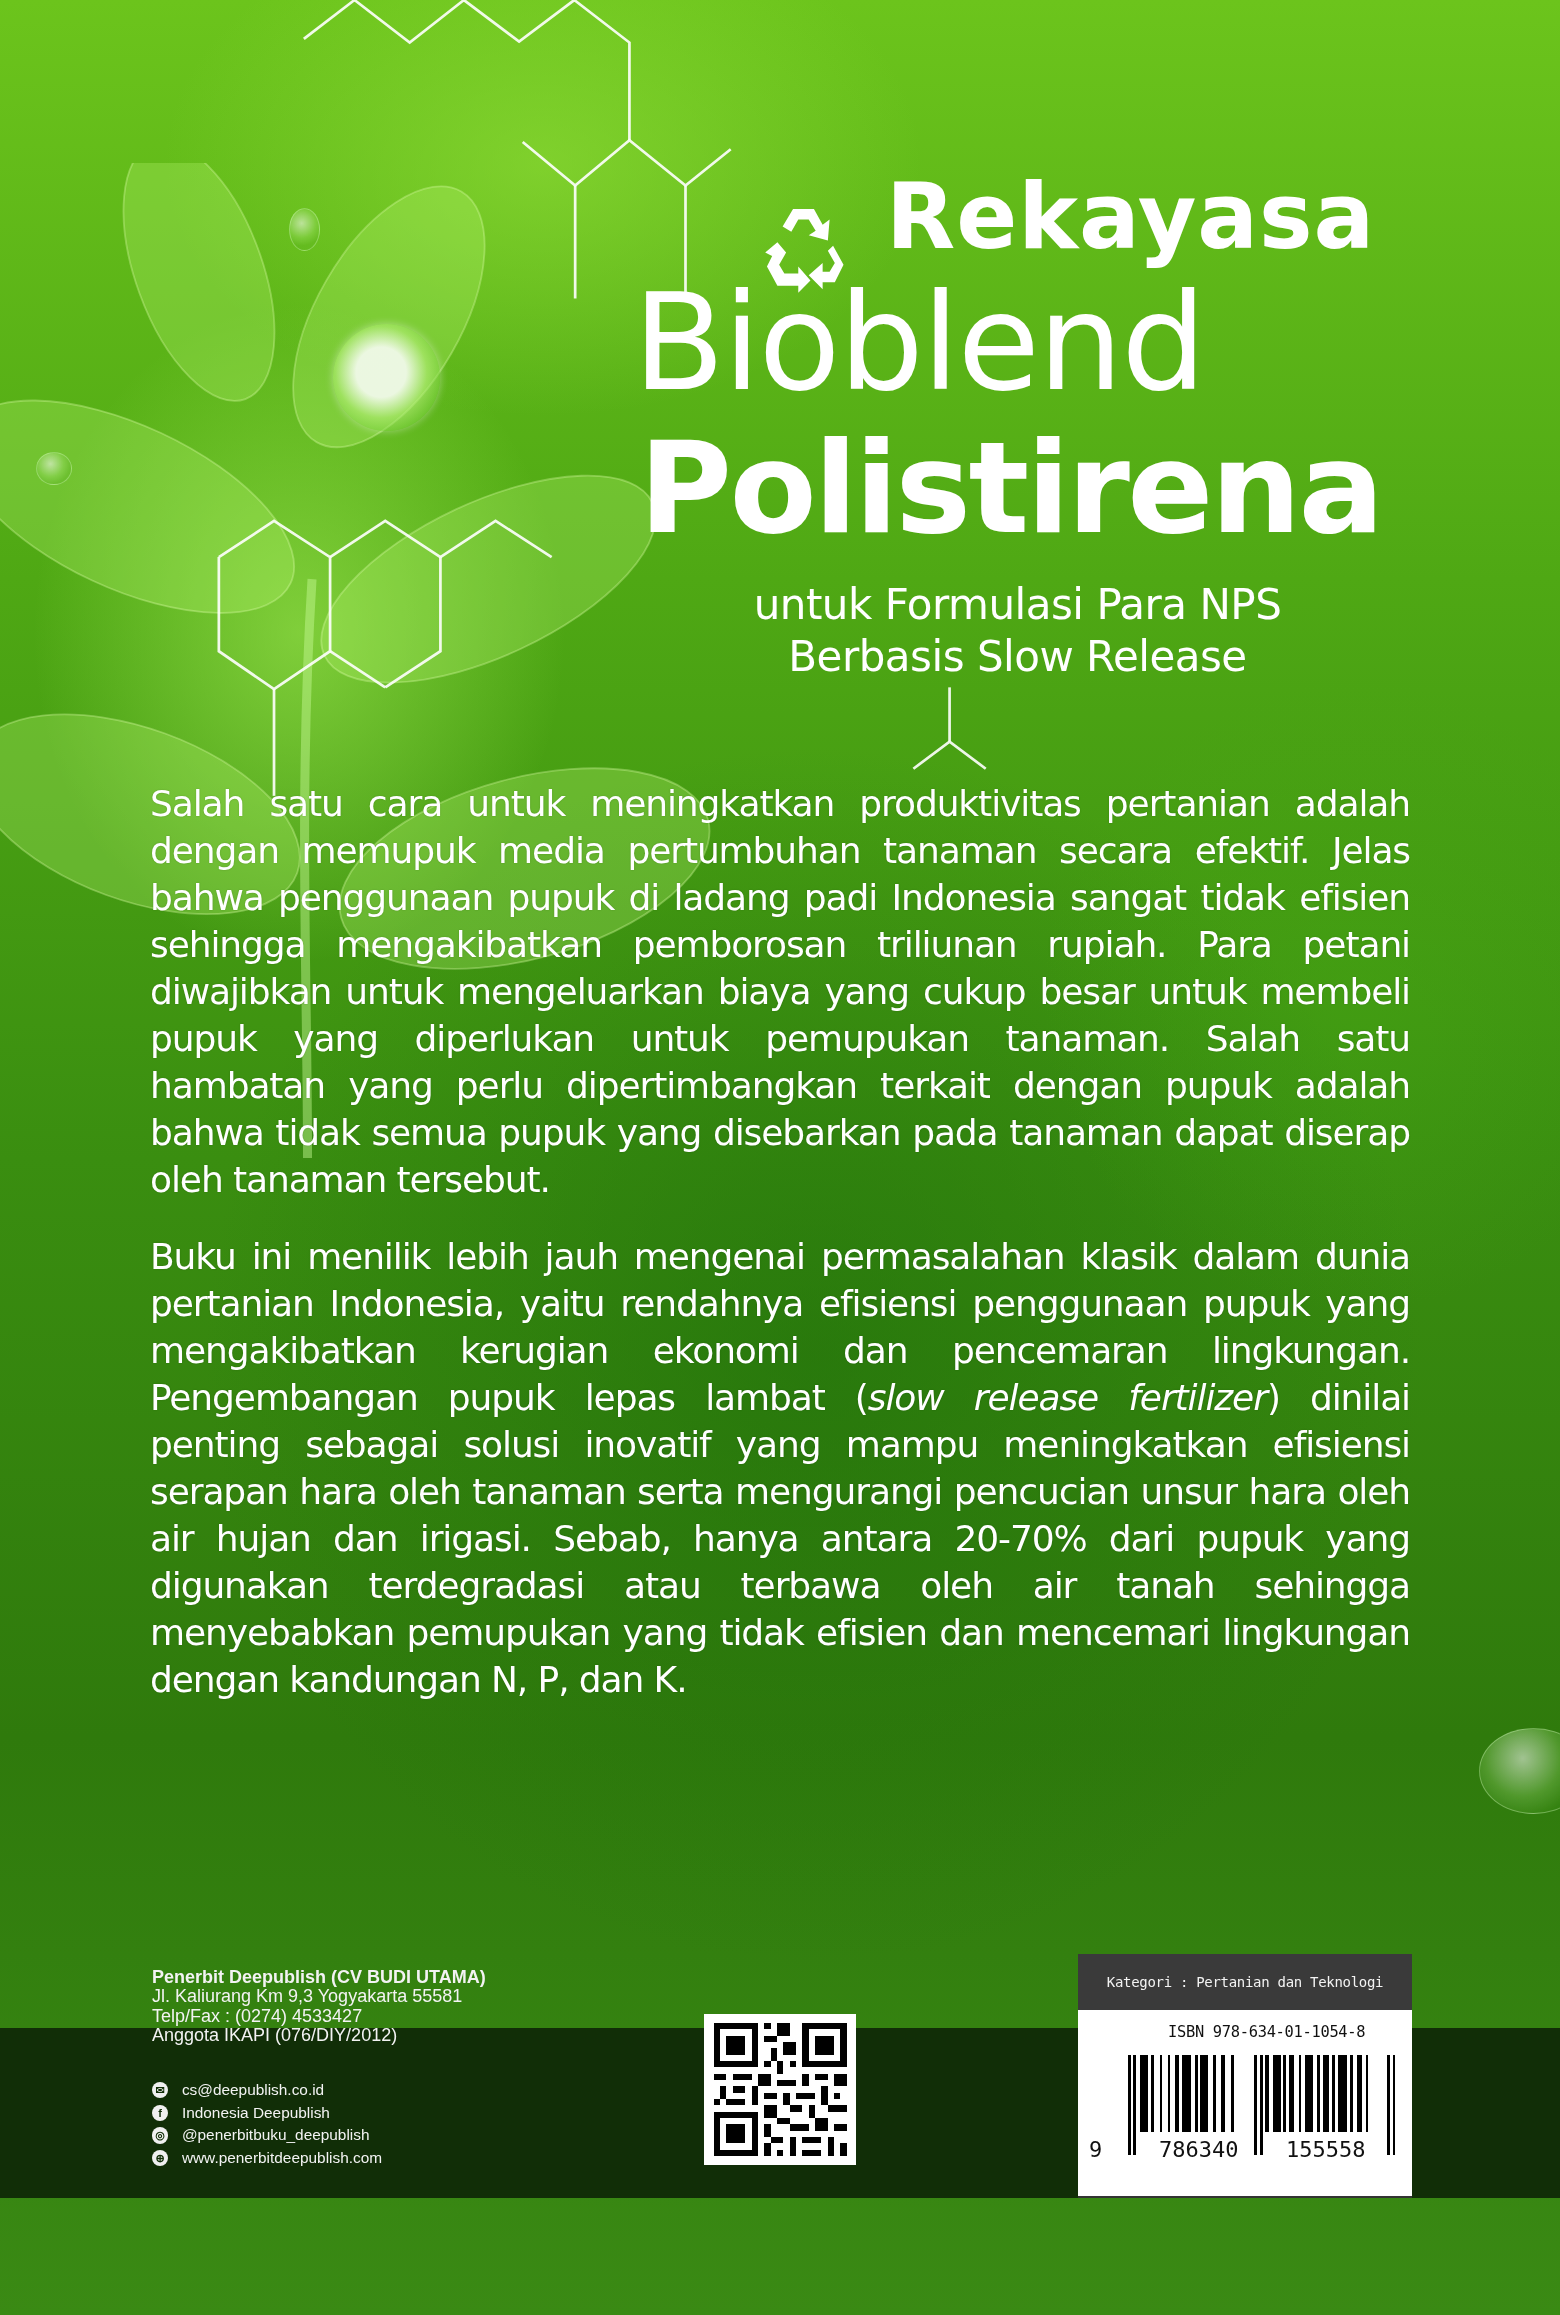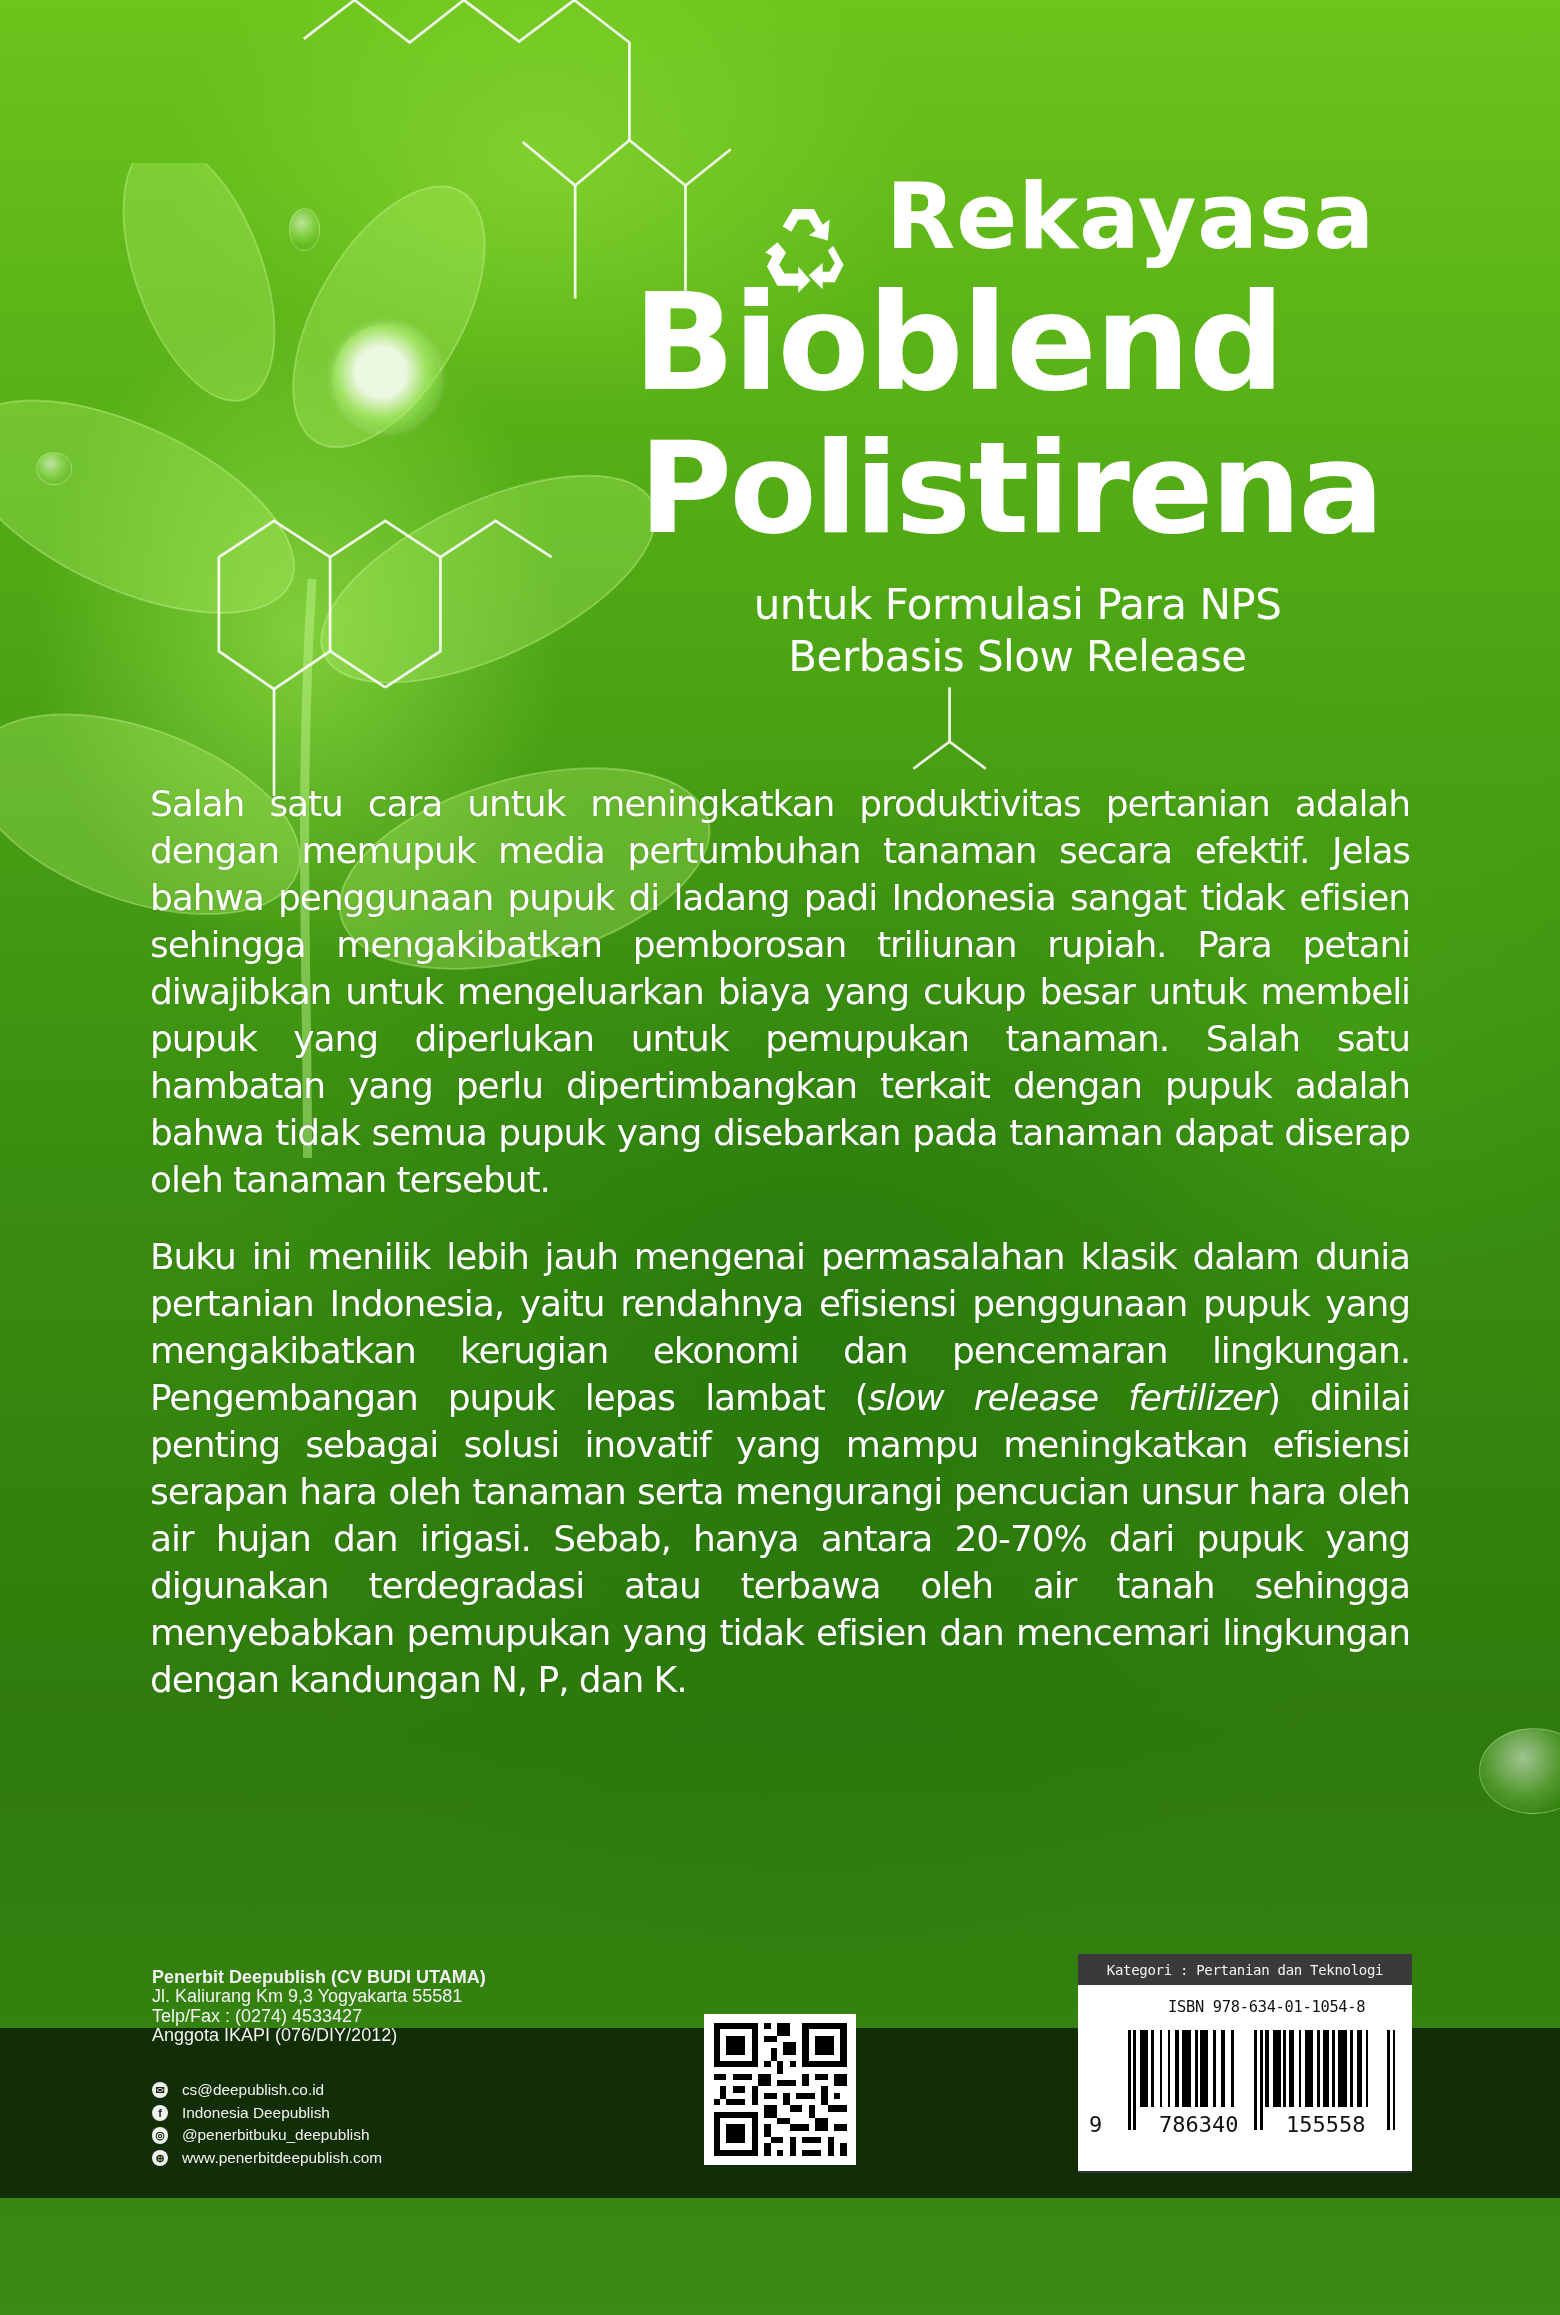--- a/index.html
+++ b/index.html
@@ -26,21 +26,21 @@
   
   .title-block { position: absolute; left: 633px; top: 145px; width: 778px; }
   .recycle-icon { position: absolute; left: 127px; top: 56px; width: 87px; height: 98px; }
   .title-line1 {
     position: absolute; left: 253px; top: 27px;
     font-family: "DejaVu Sans", sans-serif; font-weight: bold;
     font-size: 90px; letter-spacing: 0.9px; line-height: 1;
   }
   .title-line2 {
     position: absolute; left: 0px; top: 131px;
-    font-family: "DejaVu Sans", sans-serif; font-weight: bold;
+    font-family: "DejaVu Sans", sans-serif; font-weight: normal;
     font-size: 134px; letter-spacing: -1.8px; line-height: 1; text-align: right;
   }
   .title-line3 {
     position: absolute; left: 6px; top: 280px;
     font-family: "DejaVu Sans", sans-serif; font-weight: bold;
     font-size: 127px; letter-spacing: -2.7px; line-height: 1;
   }
   .subtitle {
     position: absolute; left: 633px; top: 579px; width: 769px;
     text-align: center; font-size: 42px; line-height: 52px;
@@ -67,21 +67,21 @@
   .publisher { position: absolute; left: 152px; top: 1968px; font-family: "Liberation Sans", sans-serif; font-size: 18px; line-height: 19.4px; color: #f3f3f3; }
   .publisher .name { font-weight: bold; text-align: right; }
   .contacts { position: absolute; left: 152px; top: 2079px; font-family: "Liberation Sans", sans-serif; font-size: 15.4px; line-height: 22.6px; color: #f3f3f3; }
   .contact-row { display: flex; align-items: center; height: 22.6px; }
   .contact-icon { width: 16.3px; height: 16.3px; border-radius: 50%; background: #f0f0f0; color: #112e07; font-size: 11px; font-weight: bold; display: flex; align-items: center; justify-content: center; margin-right: 13.6px; }
 
   .qr { position: absolute; left: 704px; top: 2014px; width: 152px; height: 151px; background: #fff; padding: 9px; }
   .qr svg { width: 134px; height: 133px; display: block; }
 
   .isbn-box { position: absolute; left: 1078px; top: 1954px; width: 334px; height: 210px; }
-  .isbn-header { height: 31px; background: #3a3a3a; color: #f3f3f3; font-family: "DejaVu Sans Mono", monospace; font-size: 14px; display: flex; align-items: center; justify-content: center; letter-spacing: -0.3px; }
+  .isbn-header { height: 56px; background: #3a3a3a; color: #f3f3f3; font-family: "DejaVu Sans Mono", monospace; font-size: 14px; display: flex; align-items: center; justify-content: center; letter-spacing: -0.3px; }
   .isbn-body { height: 188px; background: #fff; position: relative; border-bottom: 2.7px solid #333; }
   .isbn-text { position: absolute; left: 90px; top: 12.7px; font-family: "DejaVu Sans Mono", monospace; font-size: 15.4px; color: #111; letter-spacing: -0.3px; }
   .barcode { position: absolute; left: 50px; top: 45px; width: 271px; height: 100px; }
   .bc-digits { position: absolute; top: 127px; font-family: "DejaVu Sans Mono", monospace; font-size: 22px; color: #111; }
   .bc-d1 { left: 11px; }
   .bc-d2 { left: 81px; text-align: center; }
   .bc-d3 { left: 208px; }
 </style>
 </head>
 <body>

